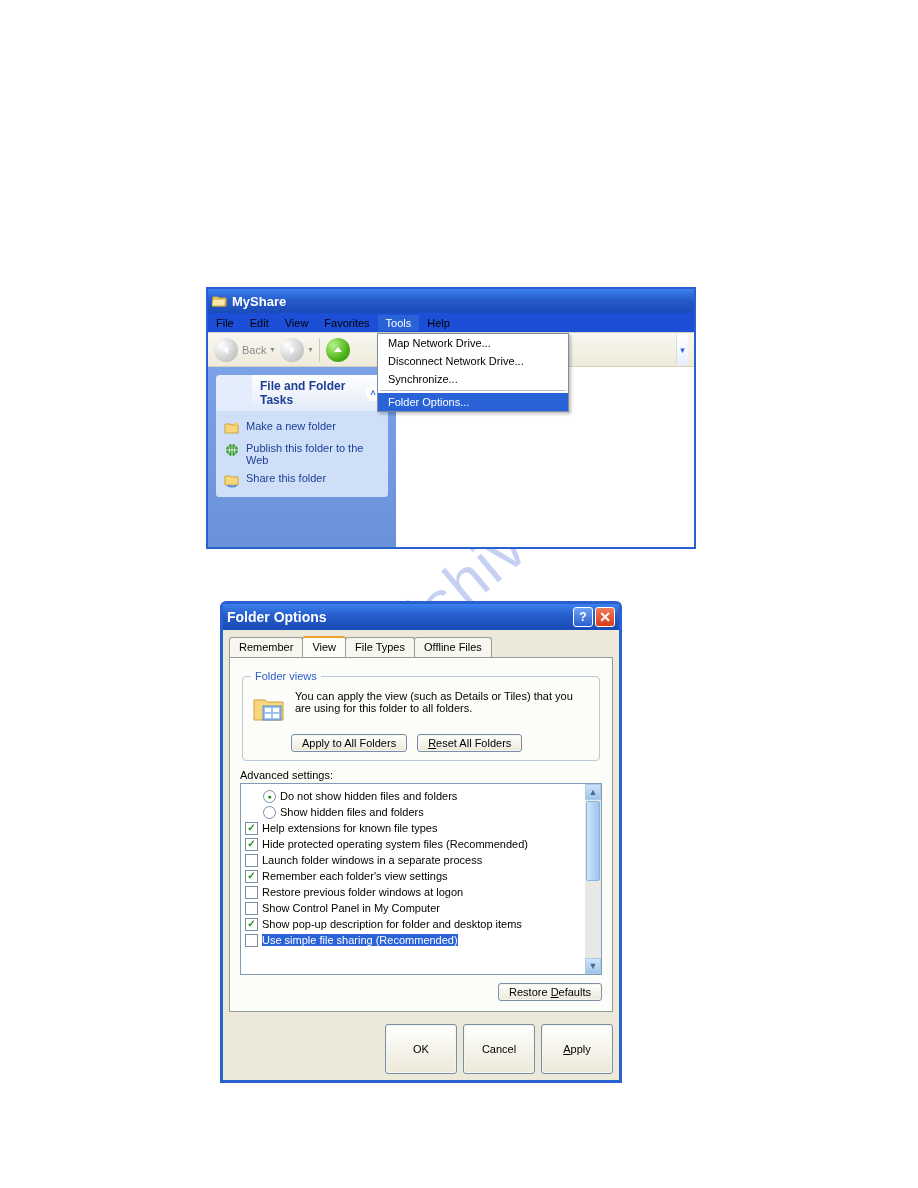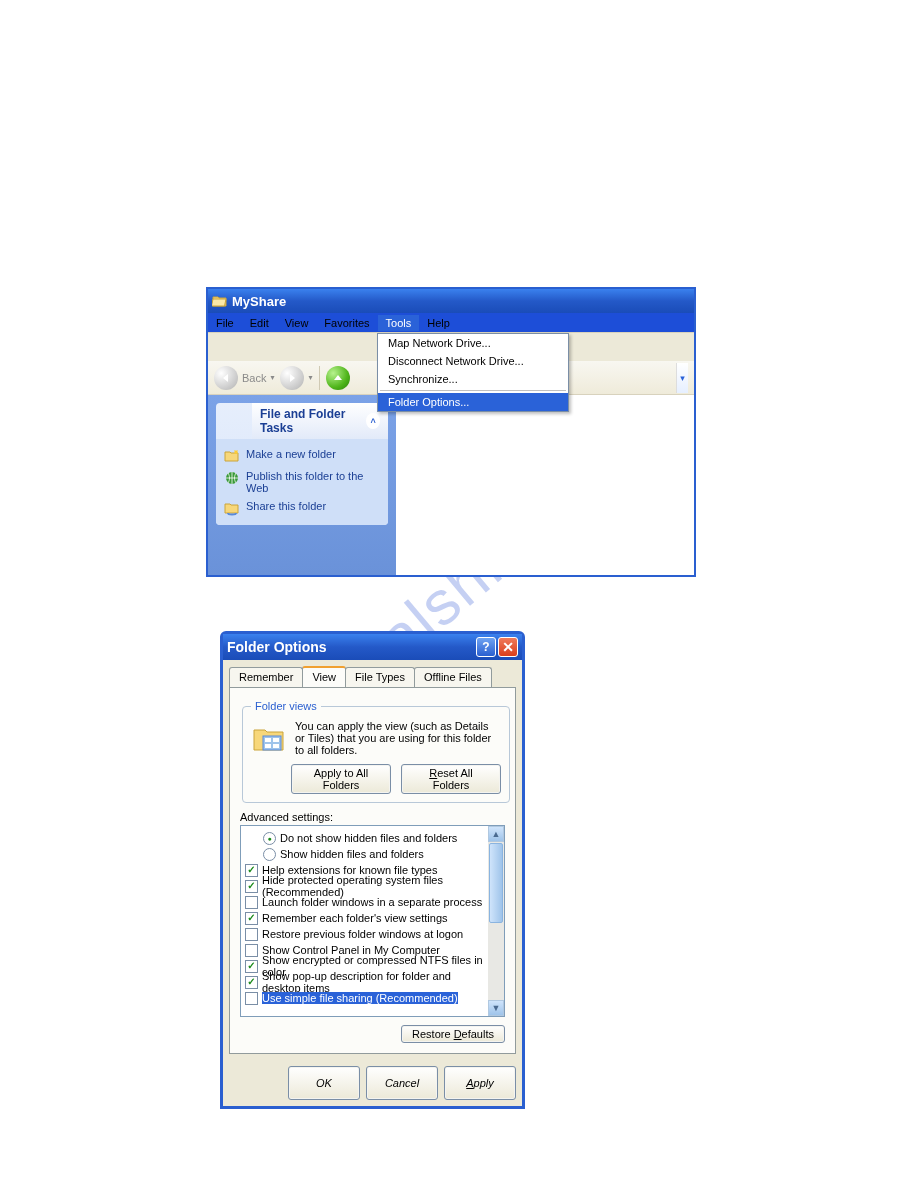--- a/index.html
+++ b/index.html
@@ -70,21 +70,20 @@
     color: #fff;
   }
   .toolbar {
     background: linear-gradient(#f8f7f1,#efebda);
     border-bottom: 1px solid #d8d2bd;
     height: 34px;
     display: flex;
     align-items: center;
     gap: 6px;
     padding: 0 6px;
-    margin-top: 28px;
   }
   .toolbtn {
     display: flex; align-items: center; gap: 4px;
     color: #8a8a8a;
   }
   .toolcircle {
     width: 24px; height: 24px; border-radius: 50%;
     background: radial-gradient(circle at 30% 30%, #fff 0%, #d0d0d0 60%, #b0b0b0 100%);
     display:flex;align-items:center;justify-content:center;
   }
@@ -150,22 +149,22 @@
   }
   .dropdown .ditem.sel {
     background: #2a62d8;
     color: #fff;
   }
 
   
   .dialog {
     position: absolute;
     left: 220px;
-    top: 631px;
-    width: 305px;
+    top: 601px;
+    width: 402px;
     border: 3px solid #2a5fd0;
     border-radius: 6px 6px 0 0;
     background: #ece9d8;
     z-index: 2;
     font-size: 11px;
   }
   .dialog .titlebar {
     height: 26px;
     background: linear-gradient(to bottom, #3a81ee 0%, #2459c8 50%, #1a4cb8 100%);
     display:flex;align-items:center;justify-content:space-between;
@@ -287,21 +286,21 @@
   .rb.on::after { content:"●"; color:#1a8a1a; font-size:7px; line-height:1; }
   .cb.on::after { content:"✓"; font-weight:bold; line-height:1; }
 
   .dlg-footer {
     display:flex; justify-content:flex-end; gap:6px;
     padding: 6px;
   }
   .restore-row {
     display:flex; justify-content:flex-end; margin-top:8px;
   }
-  .xp-btn.small { min-width:72px; padding:10px 8px;font-style:italic; }
+  .xp-btn.small { min-width:72px; padding:18px 8px; }
 
   .folder-icon {
     width:36px;height:36px;flex-shrink:0;
     display:inline-flex;align-items:center;justify-content:center;
   }
 
   .addr-dd {
     width: 12px; height: 30px;
     border-left:1px solid #ddd;
     display:flex;align-items:center;justify-content:center;
@@ -488,24 +487,20 @@
           <div class="adv-row">
             <span class="cb"></span>
             <span class="lbl">Restore previous folder windows at logon</span>
           </div>
           <div class="adv-row">
             <span class="cb"></span>
             <span class="lbl">Show Control Panel in My Computer</span>
           </div>
           <div class="adv-row">
             <span class="cb on"></span>
-            <span class="lbl">Show encrypted or compressed NTFS files in color</span>
-          </div>
-          <div class="adv-row">
-            <span class="cb on"></span>
             <span class="lbl">Show pop-up description for folder and desktop items</span>
           </div>
           <div class="adv-row sel">
             <span class="cb"></span>
             <span class="lbl">Use simple file sharing (Recommended)</span>
           </div>
         </div>
       <div class="scrollbar">
         <div class="arrow">▲</div>
         <div class="thumb"></div>

